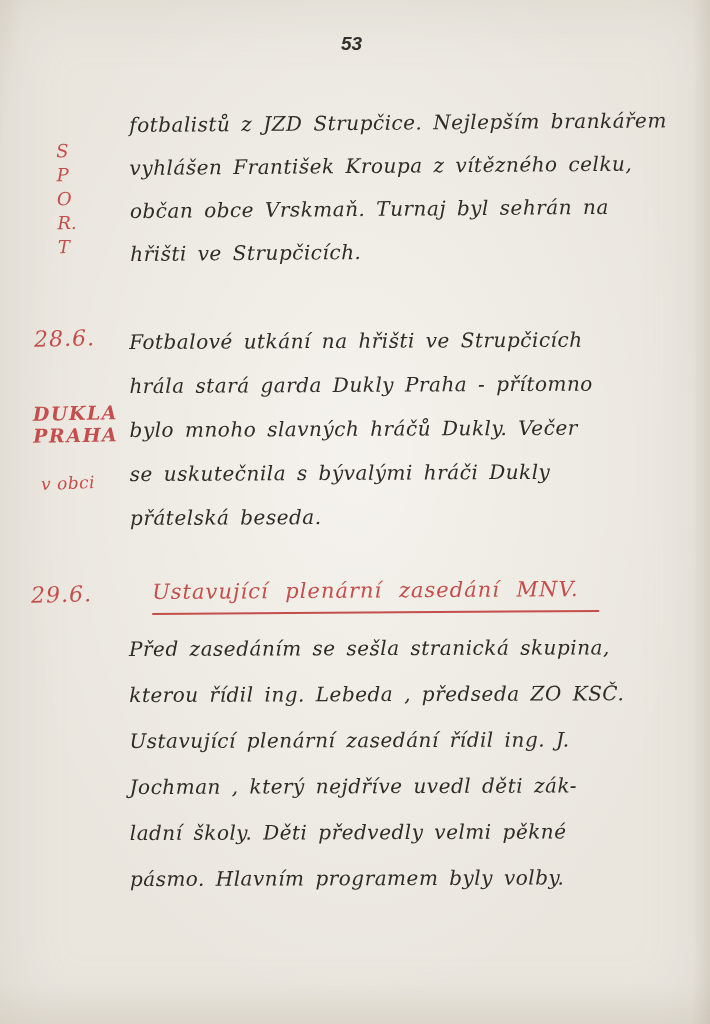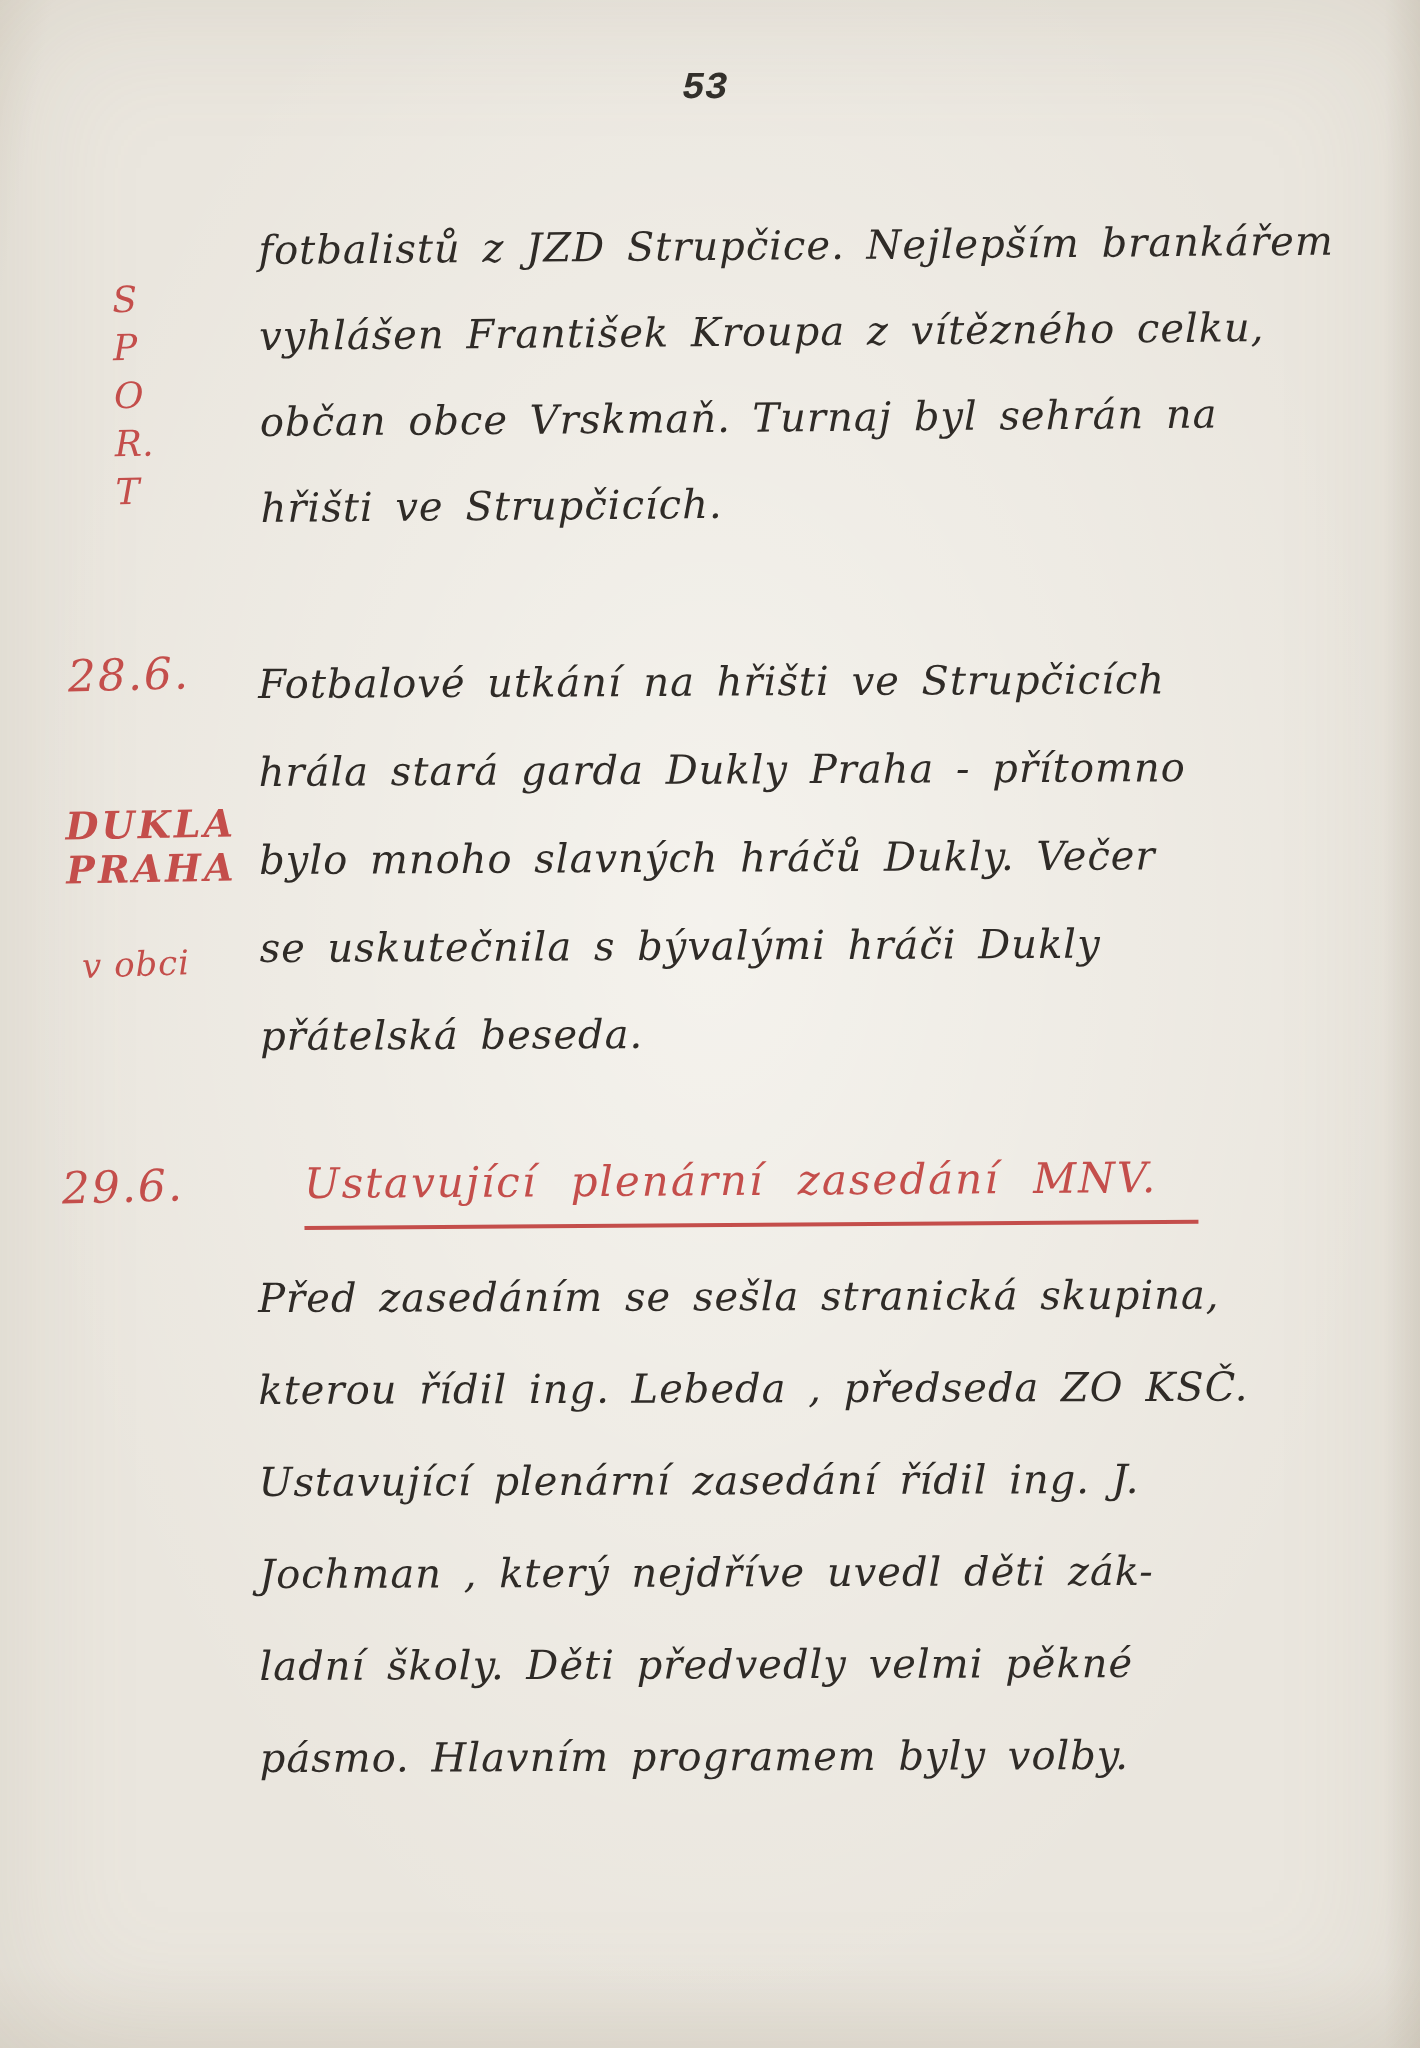--- a/index.html
+++ b/index.html
@@ -34,21 +34,21 @@
     letter-spacing: 0.5px;
     word-spacing: 4px;
     color: #2f2b27;
     white-space: nowrap;
   }
 
   .page-number {
     position: absolute;
     top: 33px;
     left: 341px;
-    font-family: Liberation Mono, monospace;
+    font-family: Liberation Sans, sans-serif;
     font-style: italic;
     font-weight: bold;
     font-size: 19px;
     color: #33302b;
   }
 
   
   .red { color: #c44e4b; }
 
   .margin-vertical {

